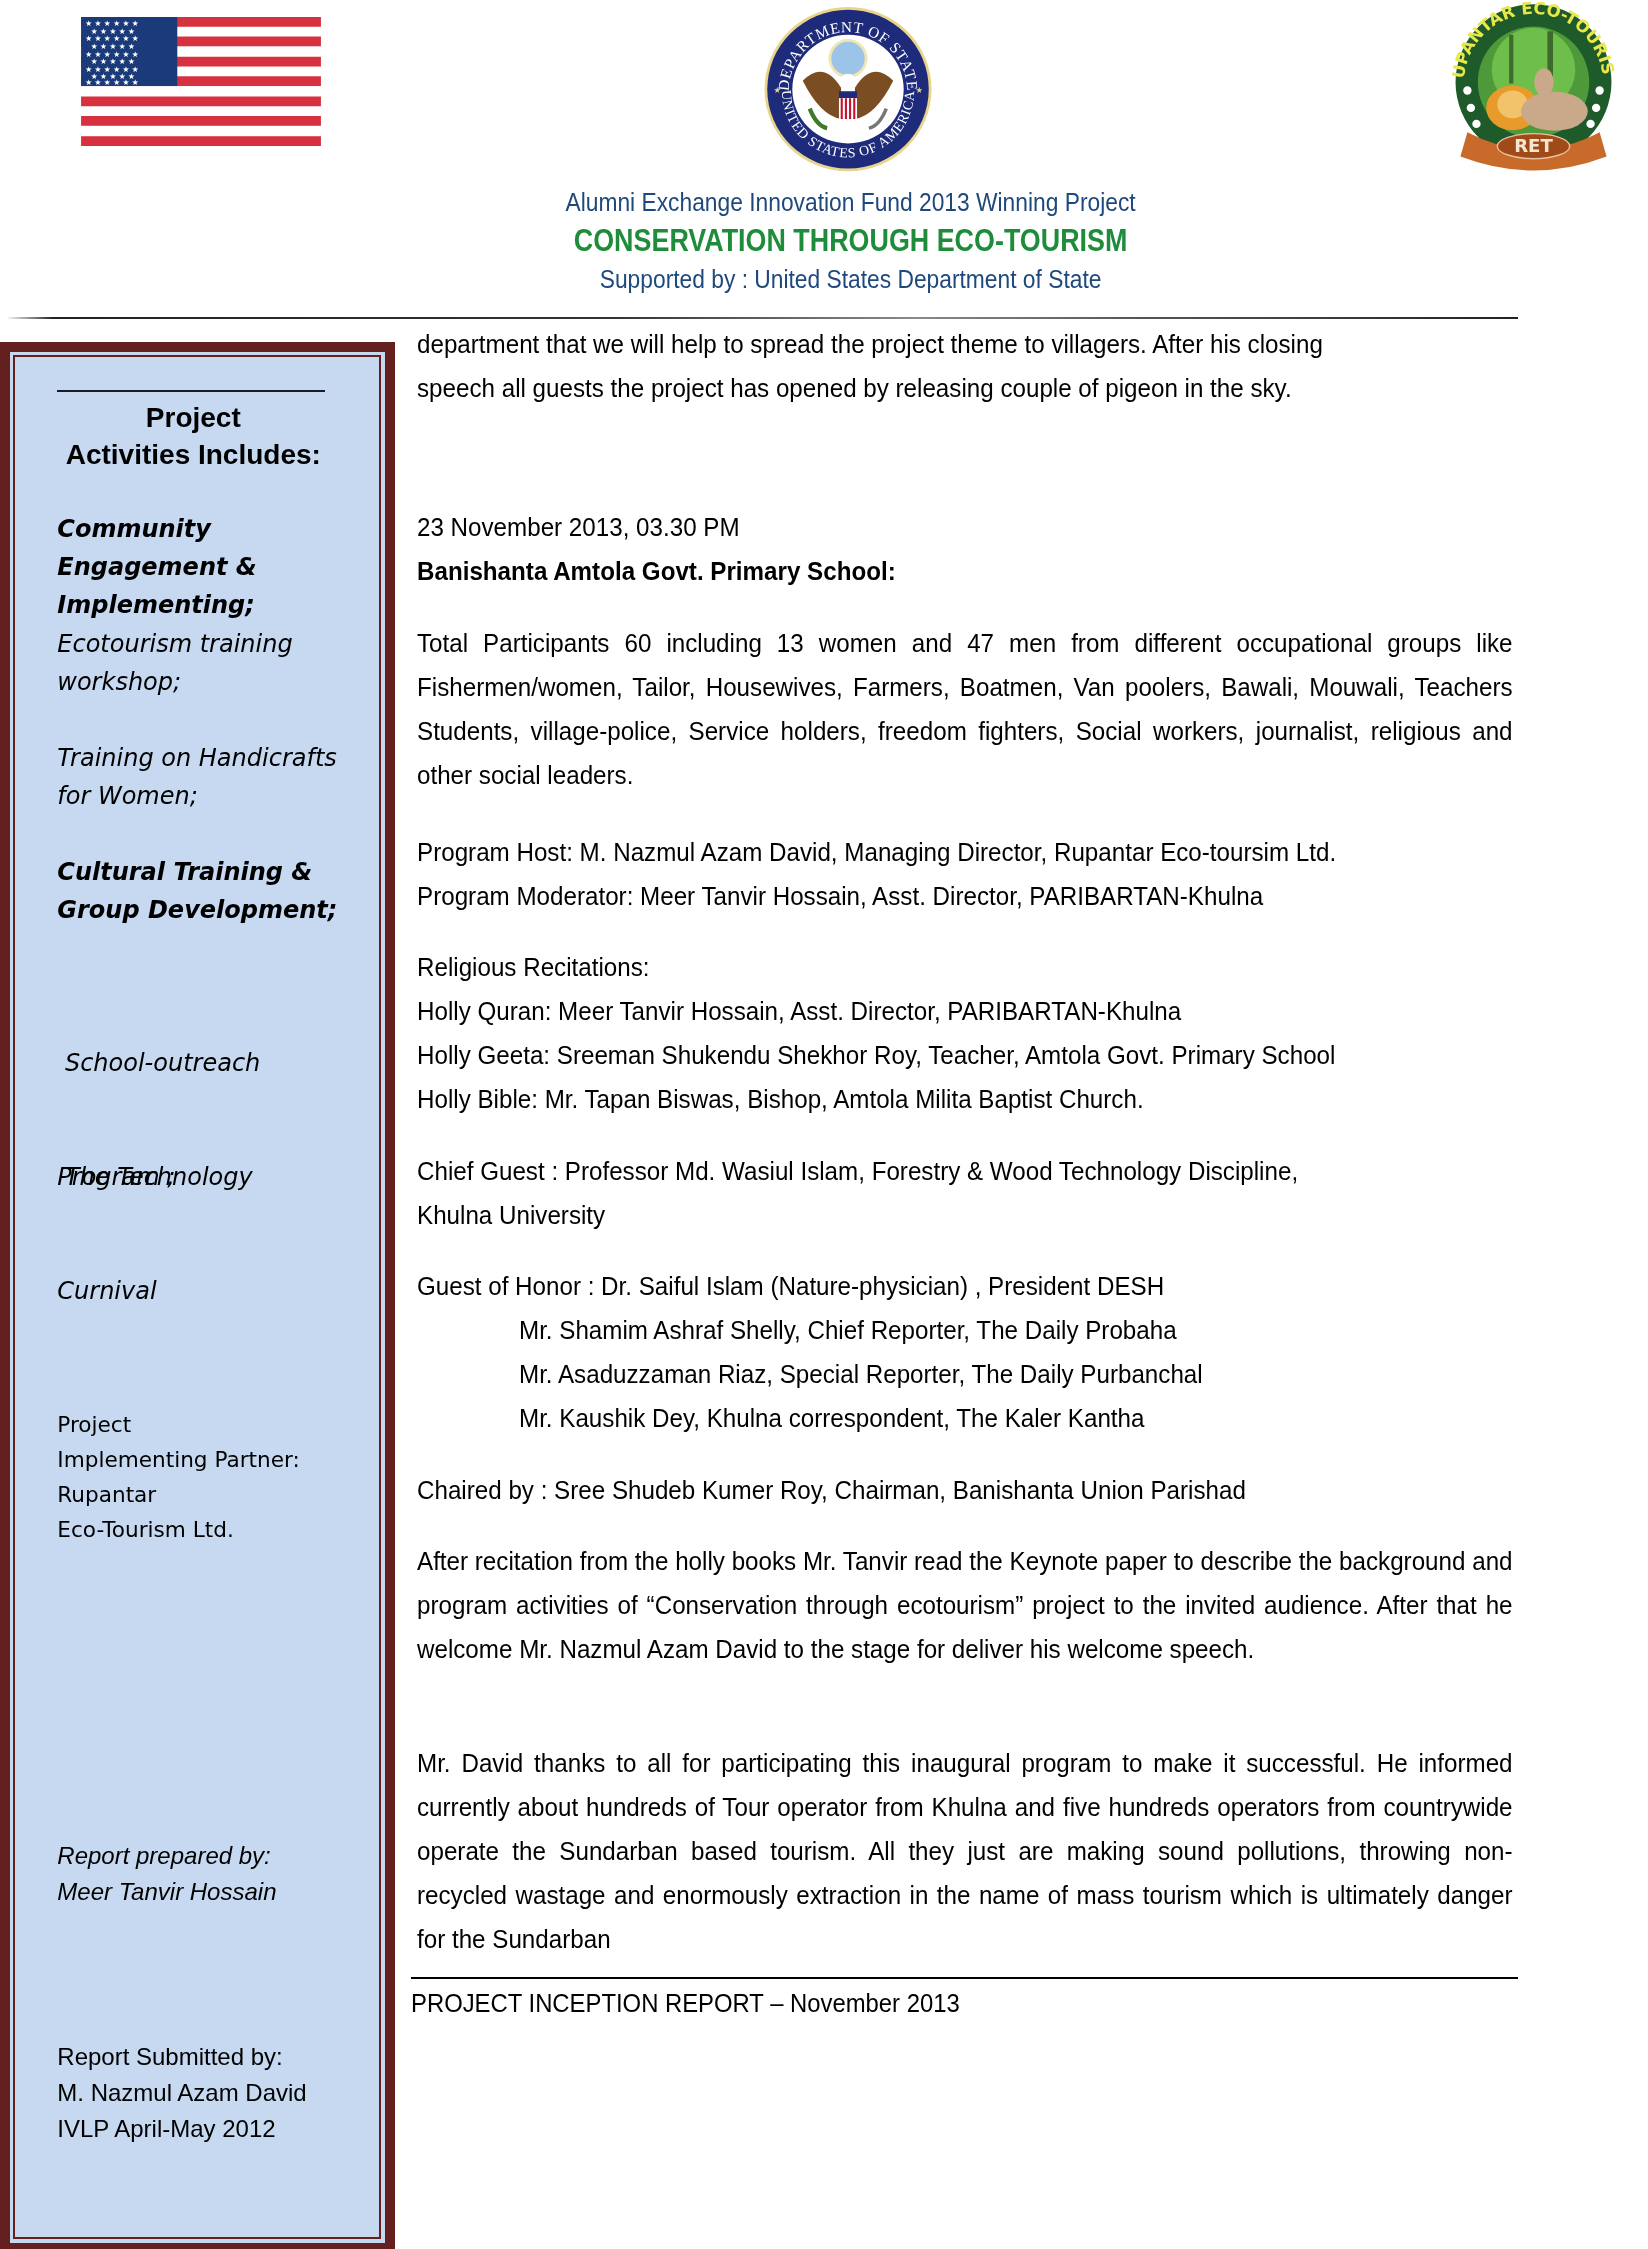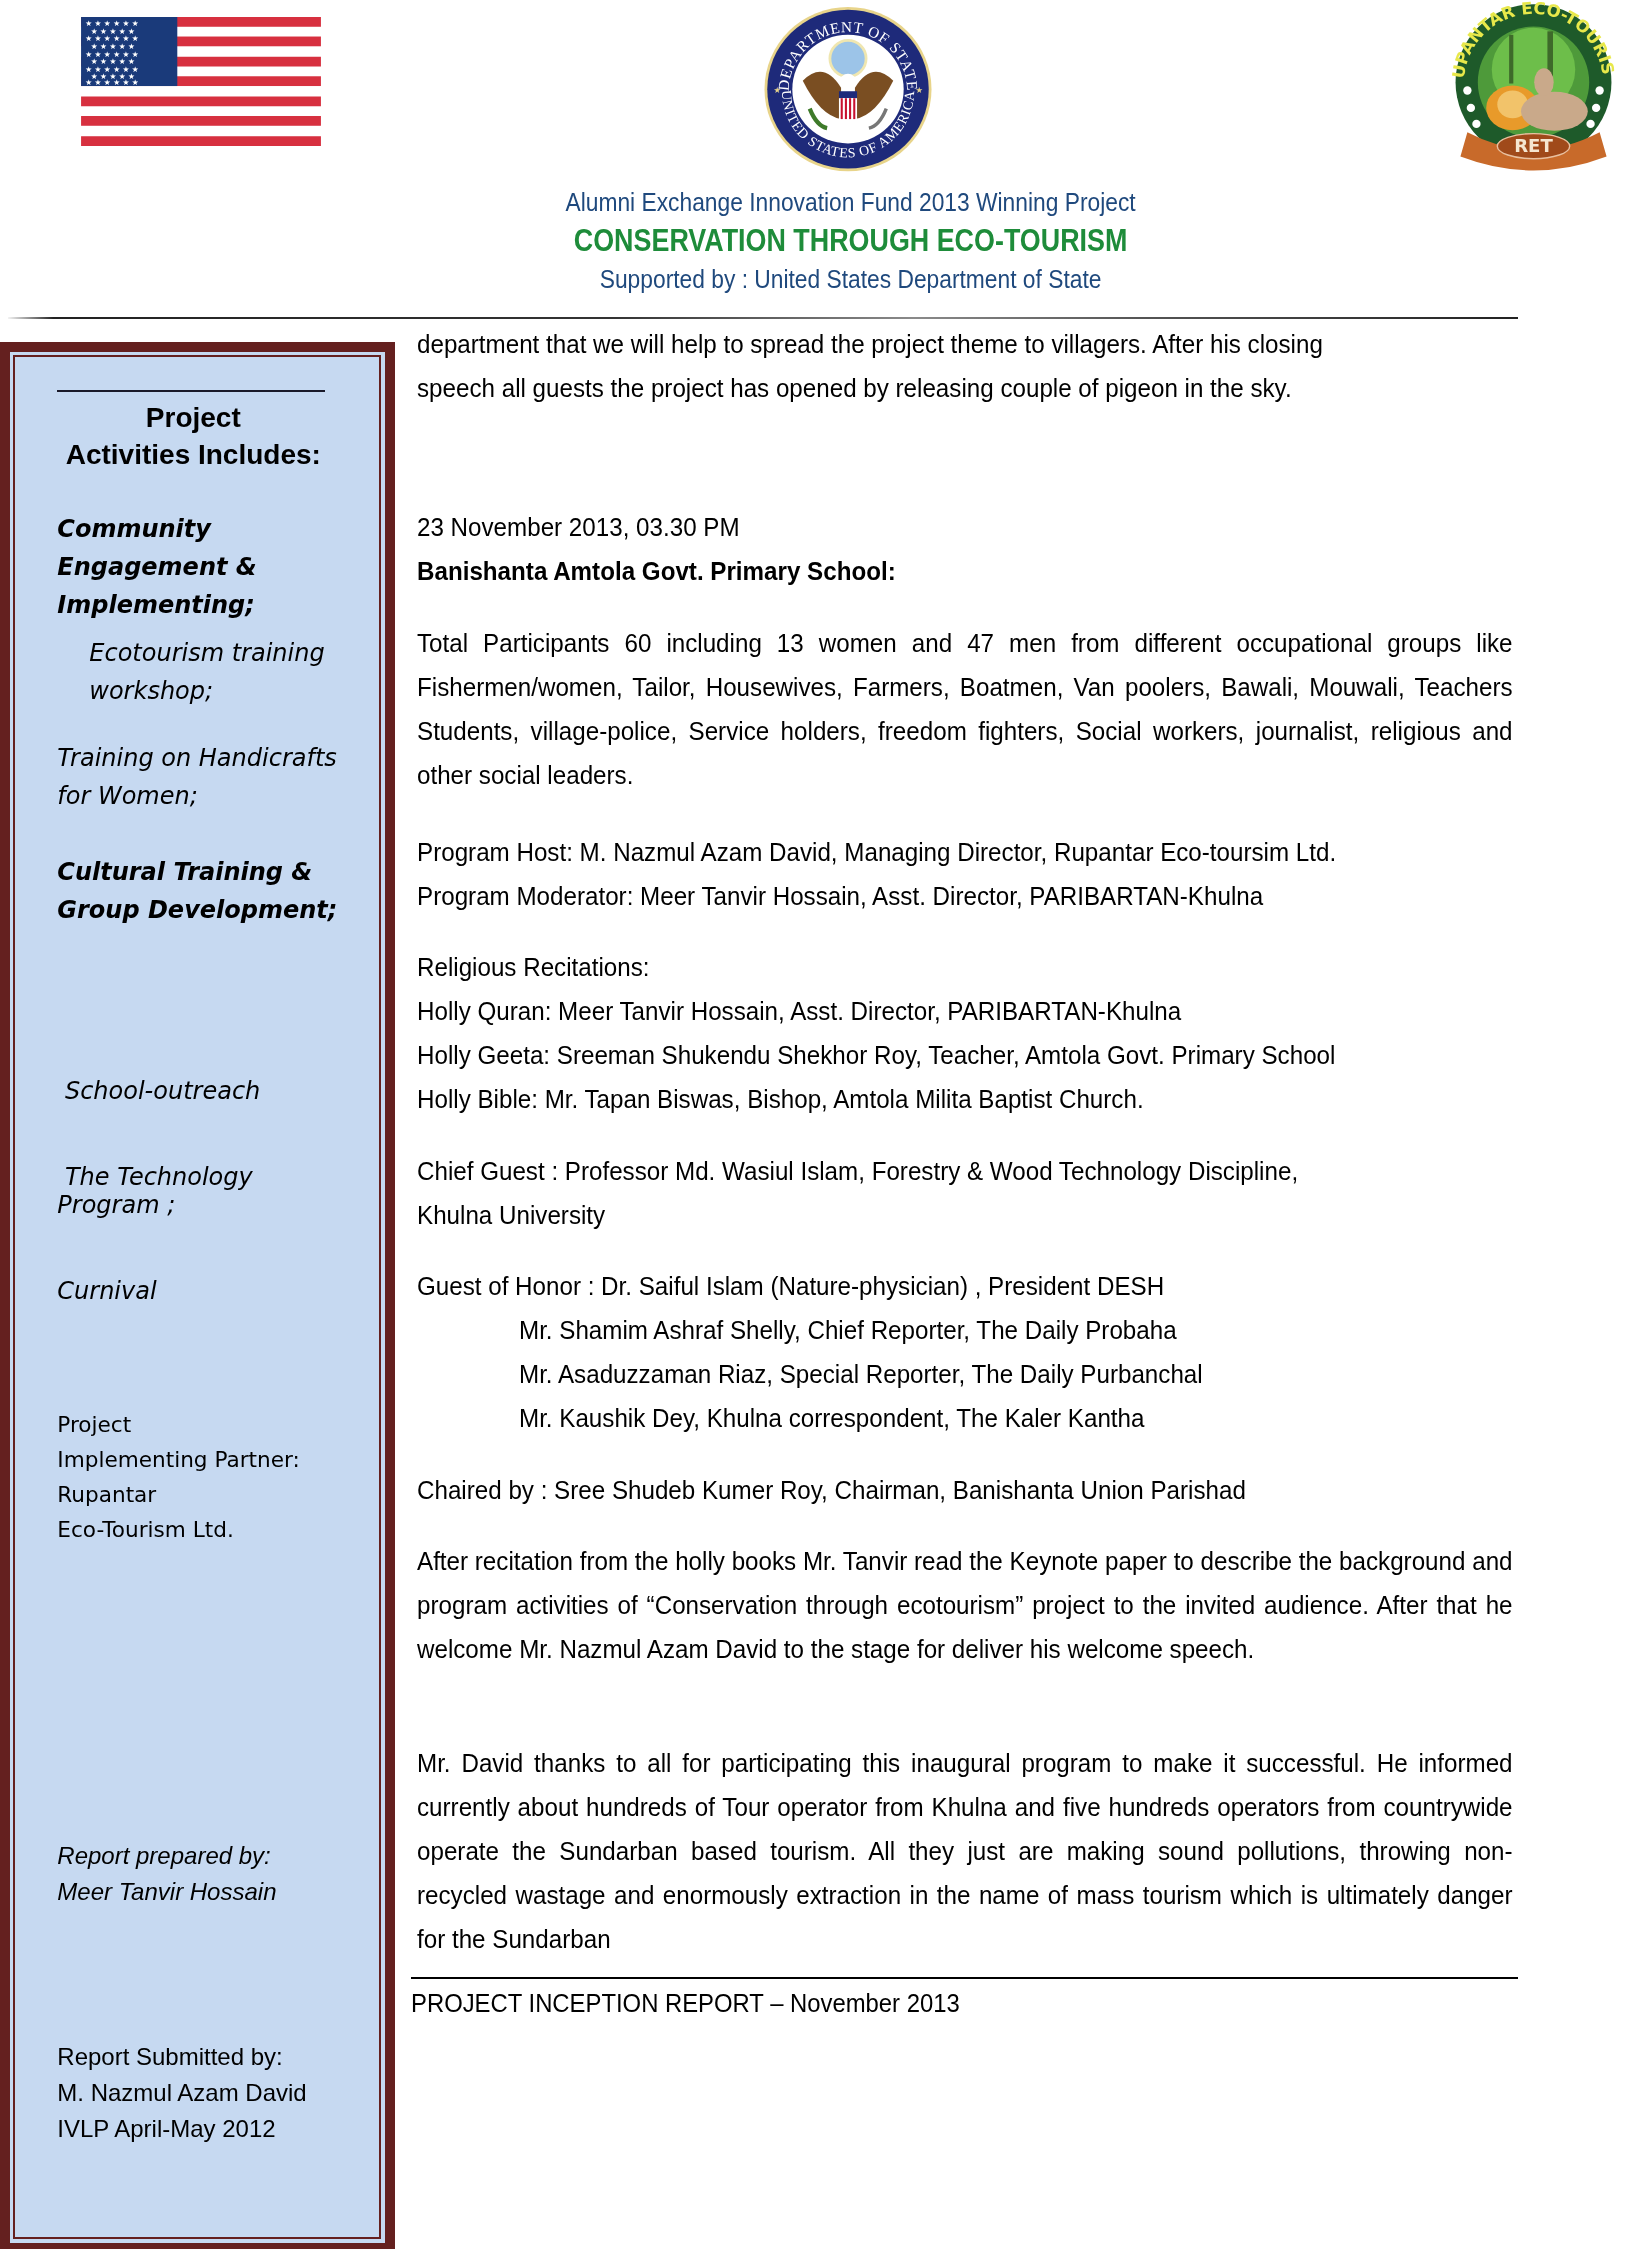--- a/index.html
+++ b/index.html
@@ -141,33 +141,33 @@
     <div id="sidebar-inner2" class="abs">
       <div id="sb-rule" class="abs"></div>
       <div class="abs sb-title" style="top:42px;">Project</div>
       <div class="abs sb-title" style="top:79px;">Activities Includes:</div>
 
       <div class="abs sb-item" style="top:153px;font-weight:bold;">
         <div>Community</div>
         <div>Engagement &amp;</div>
         <div>Implementing;</div>
       </div>
-      <div class="abs sb-item" style="top:277px;margin-left:32px;">
+      <div class="abs sb-item" style="top:268px;">
         <div>Ecotourism training</div>
         <div>workshop;</div>
       </div>
       <div class="abs sb-item" style="top:382px;">
         <div>Training on Handicrafts</div>
         <div>for Women;</div>
       </div>
       <div class="abs sb-item" style="top:496px;font-weight:bold;">
         <div>Cultural Training &amp;</div>
         <div>Group Development;</div>
       </div>
-      <div class="abs sb-item" style="top:639px; white-space:pre;">
+      <div class="abs sb-item" style="top:611px; white-space:pre;">
         <div> School-outreach</div>
         <div>Program ;</div>
       </div>
       <div class="abs sb-item" style="top:725px; white-space:pre;">
         <div> The Technology</div>
         <div>Curnival</div>
       </div>
 
       <div class="abs sb-note wide" style="top:1050px; line-height:35px;">
         <div>Project</div>

